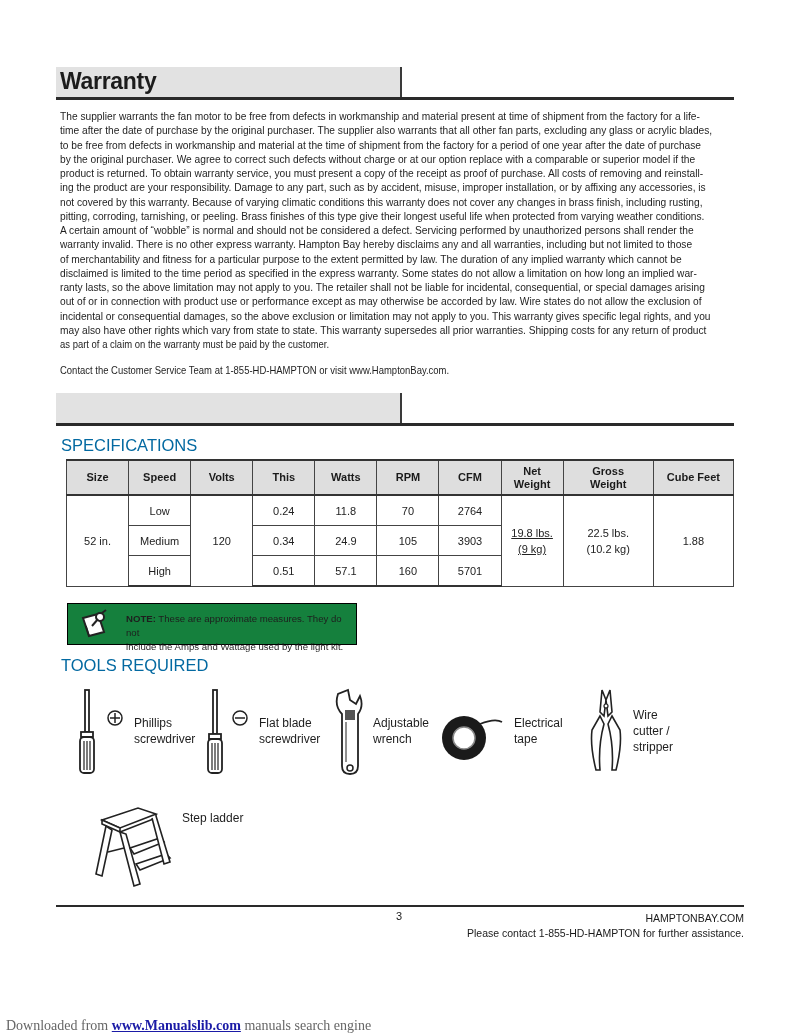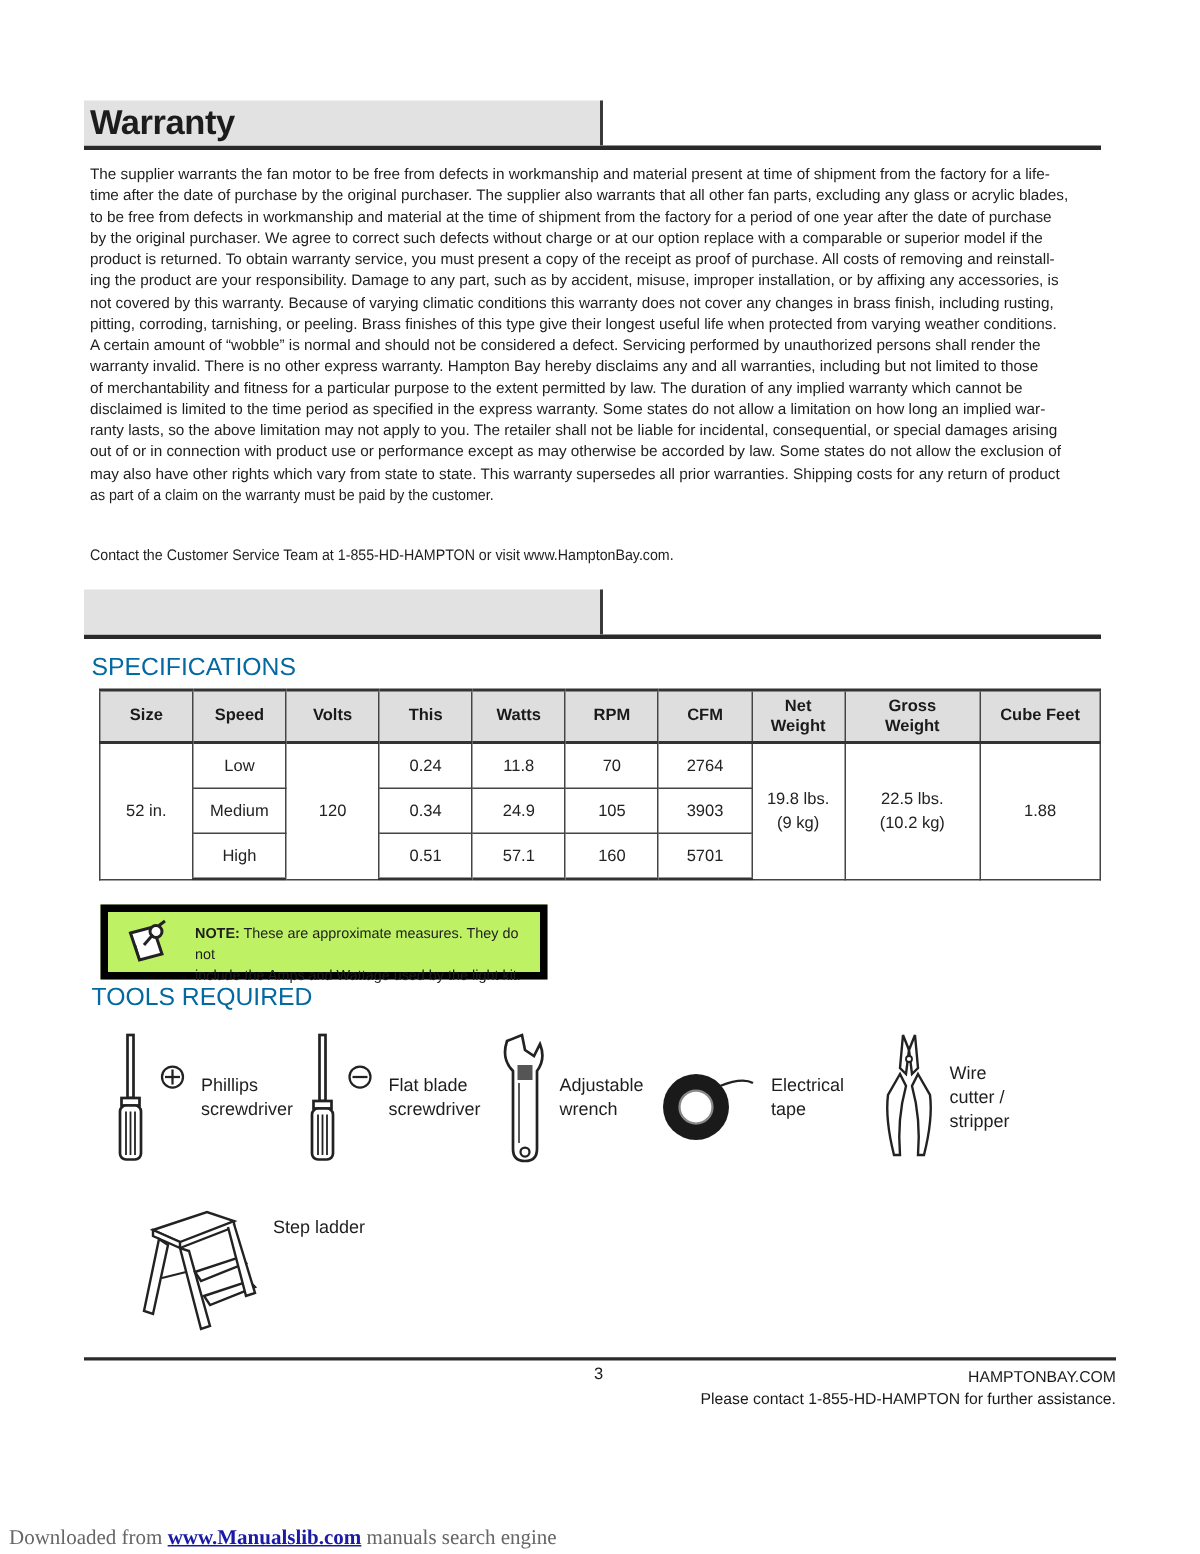--- a/index.html
+++ b/index.html
@@ -17,21 +17,21 @@
   .para p { margin: 0; white-space: nowrap; }
   .subhead { position: absolute; left: 61px; font-size: 16.5px; font-weight: normal; color: #0369a1; }
   table.spec { position: absolute; left: 66px; top: 459px; width: 668px;
                border-collapse: collapse; font-size: 11px; }
   table.spec th, table.spec td { border: 1px solid #444; text-align: center; padding: 0; }
   table.spec thead th { background: #dedede; font-weight: bold; height: 33px; line-height: 13px;
                         border-top: 2px solid #333; border-bottom: 2px solid #333; }
   table.spec tbody td { height: 29px; color: #222; margin-top: 28px; }
   table.spec tbody tr:last-child td { border-bottom: 2px solid #333; }
   .note { position: absolute; left: 67px; top: 603px; width: 288px; height: 40px;
-          background: #bef264; border: 5px solid #000000; }
+          background: #15803d; border: 1px solid #000000; }
   .note .txt { position: absolute; left: 58px; top: 8px; font-size: 9.6px; line-height: 14px; color:#1e1e1e; }
   .note .txt b { font-weight: bold; }
   .tool { position: absolute; }
   .tool-label { position: absolute; font-size: 12px; line-height: 16px; color: #1e1e1e; }
   .footer-line { position: absolute; left: 56px; top: 905px; width: 688px; height: 1px; background: #2a2a2a; border-top:1px solid #2a2a2a; }
   .page-num { position: absolute; left: 396px; top: 910px; font-size: 11px; }
   .footer-right { position: absolute; right: 56px; top: 911px; text-align: right; font-size: 10.5px; line-height: 15px; }
   .downloaded { position: absolute; left: 6px; top: 1018px; font-family: "Liberation Serif", serif;
                 font-size: 14px; color: #666; }
   .downloaded a { color: #1a1aa6; font-weight: bold; text-decoration: underline; }
@@ -51,21 +51,22 @@
     <p style="transform: scaleX(1); transform-origin: left top;">by the original purchaser. We agree to correct such defects without charge or at our option replace with a comparable or superior model if the</p>
     <p style="transform: scaleX(1); transform-origin: left top;">product is returned. To obtain warranty service, you must present a copy of the receipt as proof of purchase. All costs of removing and reinstall-</p>
     <p style="transform: scaleX(1); transform-origin: left top;">ing the product are your responsibility. Damage to any part, such as by accident, misuse, improper installation, or by affixing any accessories, is</p>
     <p style="transform: scaleX(1); transform-origin: left top;">not covered by this warranty. Because of varying climatic conditions this warranty does not cover any changes in brass finish, including rusting,</p>
     <p style="transform: scaleX(1); transform-origin: left top;">pitting, corroding, tarnishing, or peeling. Brass finishes of this type give their longest useful life when protected from varying weather conditions.</p>
     <p style="transform: scaleX(1); transform-origin: left top;">A certain amount of “wobble” is normal and should not be considered a defect. Servicing performed by unauthorized persons shall render the</p>
     <p style="transform: scaleX(1); transform-origin: left top;">warranty invalid. There is no other express warranty. Hampton Bay hereby disclaims any and all warranties, including but not limited to those</p>
     <p style="transform: scaleX(1); transform-origin: left top;">of merchantability and fitness for a particular purpose to the extent permitted by law. The duration of any implied warranty which cannot be</p>
     <p style="transform: scaleX(1); transform-origin: left top;">disclaimed is limited to the time period as specified in the express warranty. Some states do not allow a limitation on how long an implied war-</p>
     <p style="transform: scaleX(1); transform-origin: left top;">ranty lasts, so the above limitation may not apply to you. The retailer shall not be liable for incidental, consequential, or special damages arising</p>
-    <p style="transform: scaleX(1); transform-origin: left top;">out of or in connection with product use or performance except as may otherwise be accorded by law. Some states do not allow the exclusion of</p>
+    <p style="transform: scaleX(1); transform-origin: left top;">out of or in connection with product use or performance except as may otherwise be accorded by law. Wire states do not allow the exclusion of</p>
+    <p style="transform: scaleX(1); transform-origin: left top;">incidental or consequential damages, so the above exclusion or limitation may not apply to you. This warranty gives specific legal rights, and you</p>
     <p style="transform: scaleX(1); transform-origin: left top;">may also have other rights which vary from state to state. This warranty supersedes all prior warranties. Shipping costs for any return of product</p>
     <p style="transform: scaleX(0.93); transform-origin: left top;">as part of a claim on the warranty must be paid by the customer.</p>
   </div>
 <div class="para" style="top:364px;">
   <p style="transform: scaleX(0.93); transform-origin: left top;">Contact the Customer Service Team at 1-855-HD-HAMPTON or visit www.HamptonBay.com.</p>
 </div>
 
 <div class="section-head" style="top:393px;">
   <div class="tab"></div>
 </div>
@@ -101,21 +102,21 @@
   </thead>
   <tbody>
     <tr>
       <td rowspan="3">52 in.</td>
       <td>Low</td>
       <td rowspan="3">120</td>
       <td>0.24</td>
       <td>11.8</td>
       <td>70</td>
       <td>2764</td>
-      <td rowspan="3" style="line-height:16px;">
+      <td rowspan="3" style="line-height:16px;text-decoration:underline;">
         <span>19.8 lbs.</span><br>
         <span>(9 kg)</span>
       </td>
       <td rowspan="3" style="line-height:16px;">
         <span>22.5 lbs.</span><br>
         <span>(10.2 kg)</span>
       </td>
       <td rowspan="3">1.88</td>
     </tr>
     <tr>

